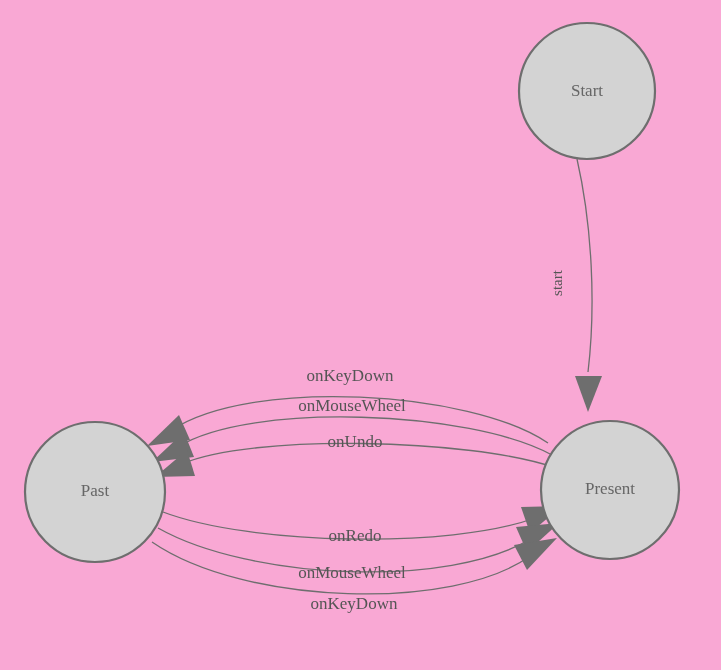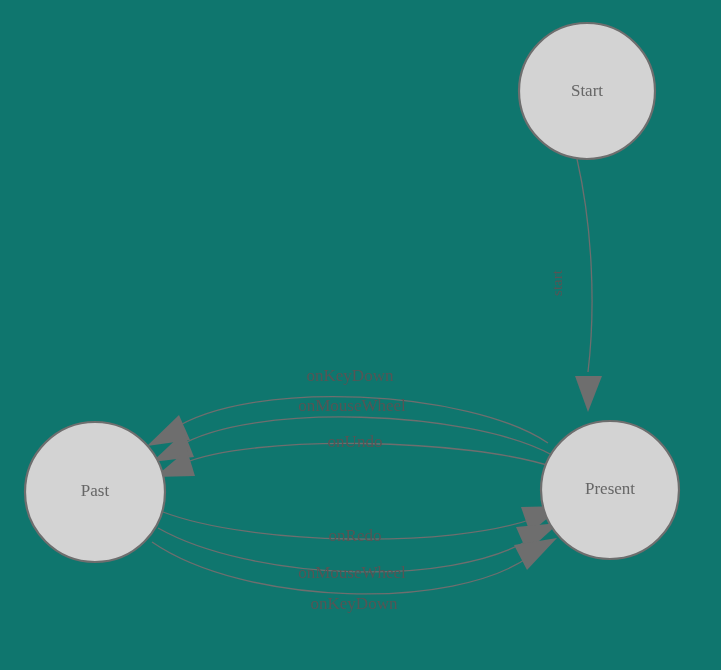--- a/index.html
+++ b/index.html
@@ -11,21 +11,21 @@
   body {
     width: 721px;
     height: 670px;
     overflow: hidden;
     font-family: "Liberation Serif", "DejaVu Serif", serif;
   }
   #diagram-canvas {
     position: relative;
     width: 721px;
     height: 670px;
-    background: #0f766e;
+    background: #f9a8d4;
   }
   svg#graph {
     display: block;
     width: 721px;
     height: 670px;
   }
   .node-shape {
     fill: #d3d3d3;
     stroke: #6e6e6e;
     stroke-width: 2.2;

